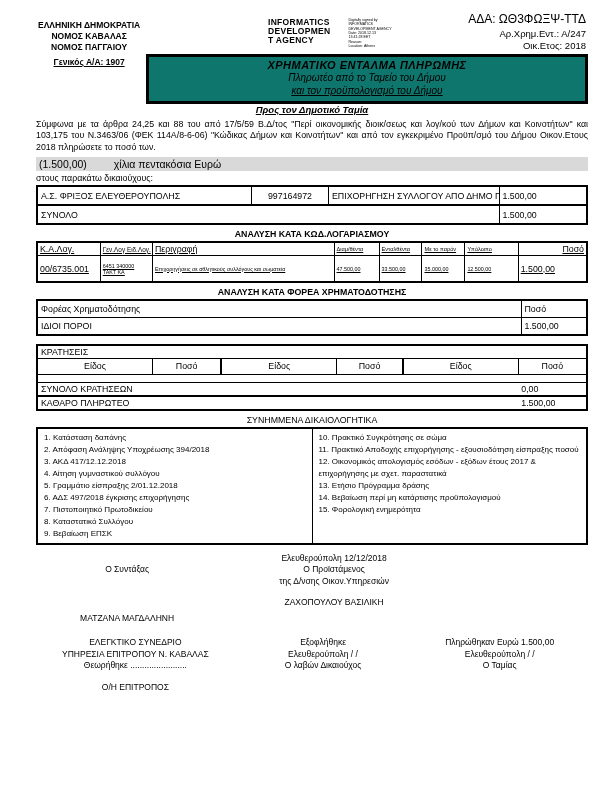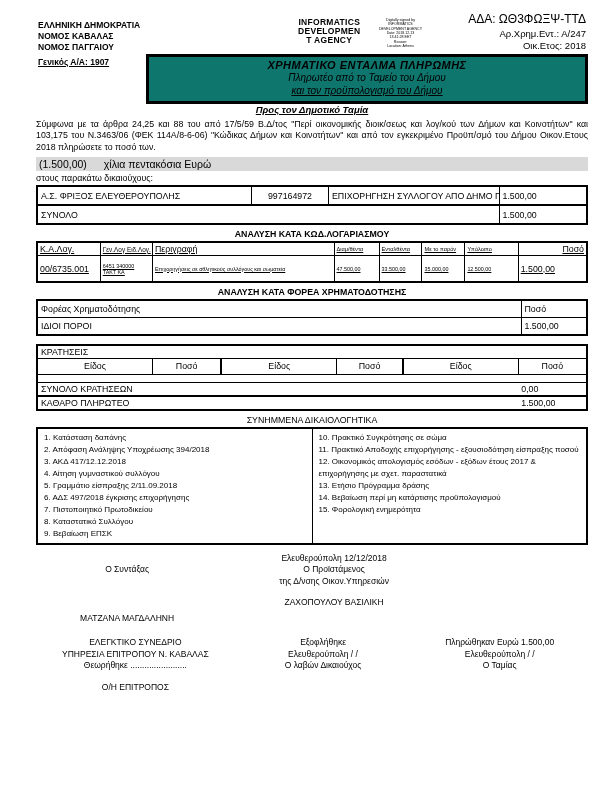--- a/index.html
+++ b/index.html
@@ -1,39 +1,39 @@
 <!DOCTYPE html>
 <html><head>
 <meta charset="utf-8">
 <style>
   html,body{margin:0;padding:0;background:#888;}
   .page{position:relative;width:612px;height:792px;background:#fff;color:#000;
         font-family:"Liberation Sans",sans-serif;overflow:hidden;margin:0 auto;}
   
-  .auth{position:absolute;top:20px;left:38px;font-size:8.5px;font-weight:bold;line-height:1.3;}
+  .auth{position:absolute;top:20px;left:38px;font-size:8.5px;font-weight:bold;line-height:1.3;text-align:center;}
   .auth div{white-space:nowrap;}
   .serial{margin-top:4px;text-decoration:underline;}
-  .stamp{position:absolute;top:18px;left:298px;display:flex;gap:18px;text-align:center;}
+  .stamp{position:absolute;top:18px;left:268px;display:flex;gap:18px;}
   .stamp-agency{font-size:8.5px;font-weight:bold;line-height:1.05;letter-spacing:.3px;}
   .stamp-details{font-size:3.6px;line-height:1.2;width:44px;color:#000;}
   .ada-block{position:absolute;top:12px;right:26px;text-align:right;line-height:1.3;}
   .ada{font-size:12px;}
   .ada-sub{font-size:9.5px;}
   .title-box{position:absolute;top:54px;left:146px;right:24px;border:3px solid #000;
              text-align:center;padding:2px 4px 4px;background:#0f766e;}
   .title-main{font-size:11px;font-weight:bold;font-style:italic;letter-spacing:.5px;}
   .title-sub{font-size:10px;font-style:italic;line-height:1.3;}
   .title-sub.u{text-decoration:underline;}
   
   .main{position:absolute;top:104px;left:36px;right:24px;}
   .addressee{text-align:center;font-size:9.5px;font-weight:bold;font-style:italic;
              text-decoration:underline;margin-bottom:4px;}
   .legal{font-size:8.8px;line-height:1.3;text-align:justify;margin-bottom:4px;}
   .amount-bar{background:#d9d9d9;font-size:10.5px;padding:1px 3px;margin-bottom:2px;}
-  .amount-bar .words{margin-left:14px;}
+  .amount-bar .words{margin-left:24px;}
   .intro{font-size:8.8px;margin-bottom:2px;}
   table{border-collapse:collapse;width:100%;table-layout:fixed;}
   .tbl{border:2px solid #000;}
   .tbl th,.tbl td{border:1px solid #000;padding:1px 3px;font-weight:normal;text-align:left;
                   overflow:hidden;white-space:nowrap;}
   .sec-title{text-align:center;font-size:8.8px;font-weight:bold;margin:4px 0 2px;}
   
   .ben th{font-size:8.8px;height:14px;}
   .ben td{font-size:8.8px;height:15px;}
   .num{text-align:right;}
@@ -238,21 +238,21 @@
       </table>
 
     <div class="sec-title" style="font-weight:normal">ΣΥΝΗΜΜΕΝΑ ΔΙΚΑΙΟΛΟΓΗΤΙΚΑ</div>
 
     <div class="att-box">
       <div class="att-col first">
         <div>1. Κατάσταση δαπάνης</div>
         <div>2. Απόφαση Ανάληψης Υποχρέωσης 394/2018</div>
         <div>3. ΑΚΔ 417/12.12.2018</div>
         <div>4. Αίτηση γυμναστικού συλλόγου</div>
-        <div>5. Γραμμάτιο είσπραξης 2/11.09.2018</div>
+        <div>5. Γραμμάτιο είσπραξης 2/01.12.2018</div>
         <div>6. ΑΔΣ 497/2018 έγκρισης επιχορήγησης</div>
         <div>7. Πιστοποιητικό Πρωτοδικείου</div>
         <div>8. Καταστατικό Συλλόγου</div>
         <div>9. Βεβαίωση ΕΠΣΚ</div>
       </div>
       <div class="att-col">
         <div>10. Πρακτικό Συγκρότησης σε σώμα</div>
         <div>11. Πρακτικό Αποδοχής επιχορήγησης - εξουσιοδότηση είσπραξης ποσού</div>
         <div>12. Οικονομικός απολογισμός εσόδων - εξόδων έτους 2017 &amp; επιχορήγησης με σχετ. παραστατικά</div>
         <div>13. Ετήσιο Πρόγραμμα δράσης</div>

